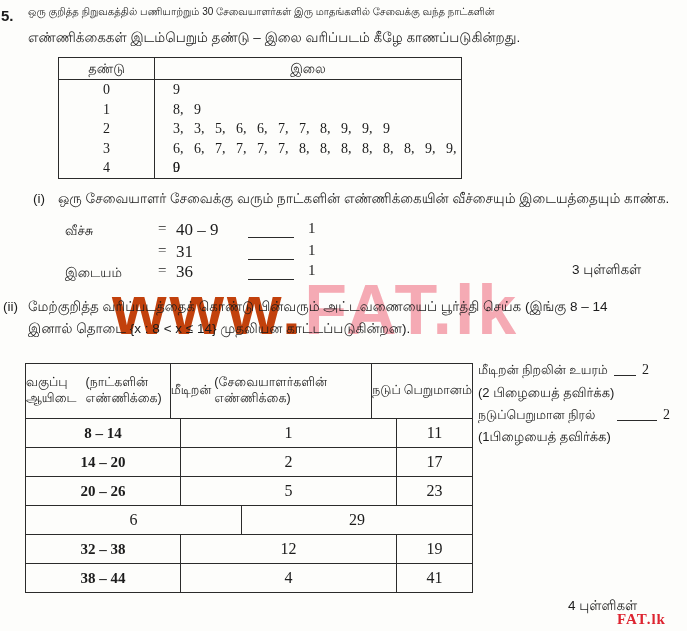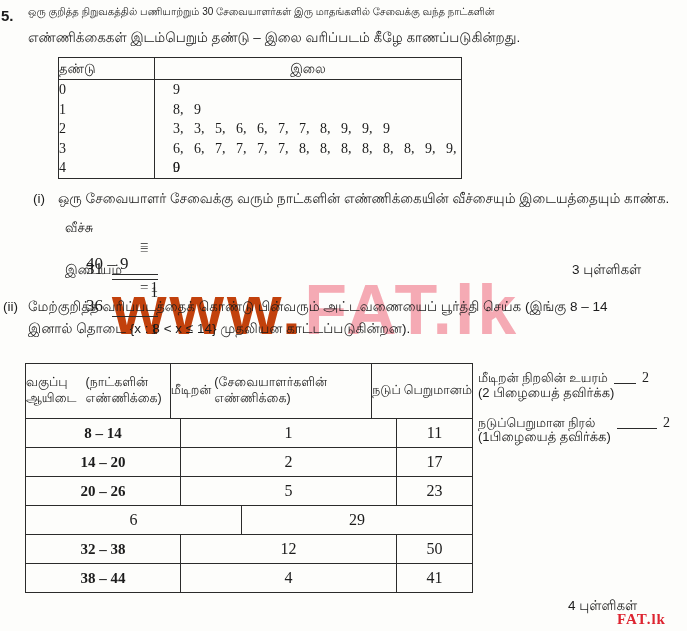--- a/index.html
+++ b/index.html
@@ -29,32 +29,32 @@
 
   
   .q-num { left:1px; top:7px; font-size:15px; font-weight:bold; }
   .intro1 { left:28px; top:6px; width:652px; font-size:10px; }
   .intro2 { left:28px; top:30px; width:640px; font-size:13.5px; }
 
   
   .slt { left:58px; top:57px; width:404px; border:1.6px solid #2b2b2b; background:transparent; }
   .slt-row { display:flex; }
   .slt-header { height:22px; border-bottom:1.5px solid #2b2b2b; font-size:13px; }
-  .slt-stem { width:96px; border-right:1.5px solid #2b2b2b; text-align:left; }
+  .slt-stem { width:96px; border-right:1.5px solid #2b2b2b; text-align:center; }
   .slt-leaf { flex:1; padding-left:18px; }
   .slt-header .slt-leaf { text-align:center; padding-left:0; }
   .slt-header > div { line-height:21px; }
   .slt-data { height:19.6px; font-size:14px; }
   .slt-data > div { line-height:19.6px; }
   .slt-data .slt-leaf { word-spacing:7px; }
 
   
   .pi-label { left:33px; top:191px; font-size:13.5px; }
   .pi-text  { left:58px; top:191px; width:622px; font-size:13.5px; }
-  .work-row { display:flex; align-items:flex-end; font-size:17px; height:22px;flex-direction:column; }
+  .work-row { display:flex; align-items:flex-start; font-size:17px; height:22px; }
   .work-label { width:93px; font-size:13px; align-self:center; }
   .work-eq { width:18px; font-size:15px; }
   .work-val { width:72px; }
   .mark-line { display:inline-block; width:46px; border-bottom:1.6px solid #2b2b2b; align-self:flex-end; margin-bottom:4px; }
   .work-mark { margin-left:14px; font-size:15px; }
   .wr0 { left:65px; top:220px; }
   .wr1 { left:65px; top:242px; }
   .wr2 { left:65px; top:262px; }
   .pi-marks { left:572px; top:262px; font-size:13.5px; }
 
@@ -70,21 +70,21 @@
   .ft-c2 { width:216px; border-right:1.6px solid #2b2b2b; }
   .ft-c3 { flex:1; }
   .ft-header { height:54px; font-size:12.5px; }
   .ft-header > div { display:flex; flex-direction:row; justify-content:center; align-items:center; gap:3px; }
   .ft-data { height:29px; border-top:1.6px solid #2b2b2b; }
   .ft-data > div { display:flex; align-items:center; justify-content:center; }
   .ft-interval { font-weight:bold; font-size:15px;text-align:center; }
   .ft-num { font-size:16px; }
 
   
-  .note { left:478px; width:192px; display:flex; align-items:baseline; font-size:12.5px;margin-top:8px; }
+  .note { left:478px; width:192px; display:flex; align-items:baseline; font-size:12.5px; }
   .note-1 { top:362px; }
   .note-2 { top:407px; }
   .note-sub { left:478px; font-size:13px; }
   .note-sub-1 { top:385px; }
   .note-sub-2 { top:429px; }
   .note-dash { display:inline-block; border-bottom:1.4px solid #2b2b2b; align-self:flex-end; margin:0 6px 3px 6px; }
   .nd1 { width:22px; }
   .nd2 { width:40px; margin-left:auto; }
   .note-mark { font-size:14px; font-family:"Liberation Serif","DejaVu Serif",serif; }
 
@@ -192,21 +192,21 @@
         <div class="ft-c2 ft-num">5</div>
         <div class="ft-c3 ft-num">23</div>
       </div>
       <div class="ft-row ft-data">
         <div class="ft-c2 ft-num">6</div>
         <div class="ft-c3 ft-num">29</div>
       </div>
       <div class="ft-row ft-data">
         <div class="ft-c1 ft-interval">32 – 38</div>
         <div class="ft-c2 ft-num">12</div>
-        <div class="ft-c3 ft-num">50</div>
+        <div class="ft-c3 ft-num">19</div>
       </div>
       <div class="ft-row ft-data">
         <div class="ft-c1 ft-interval">38 – 44</div>
         <div class="ft-c2 ft-num">4</div>
         <div class="ft-c3 ft-num">41</div>
       </div>
     </div>
 
     <div class="abs note note-1 tamil">
       <span>மீடிறன் நிறலின் உயரம்</span>

